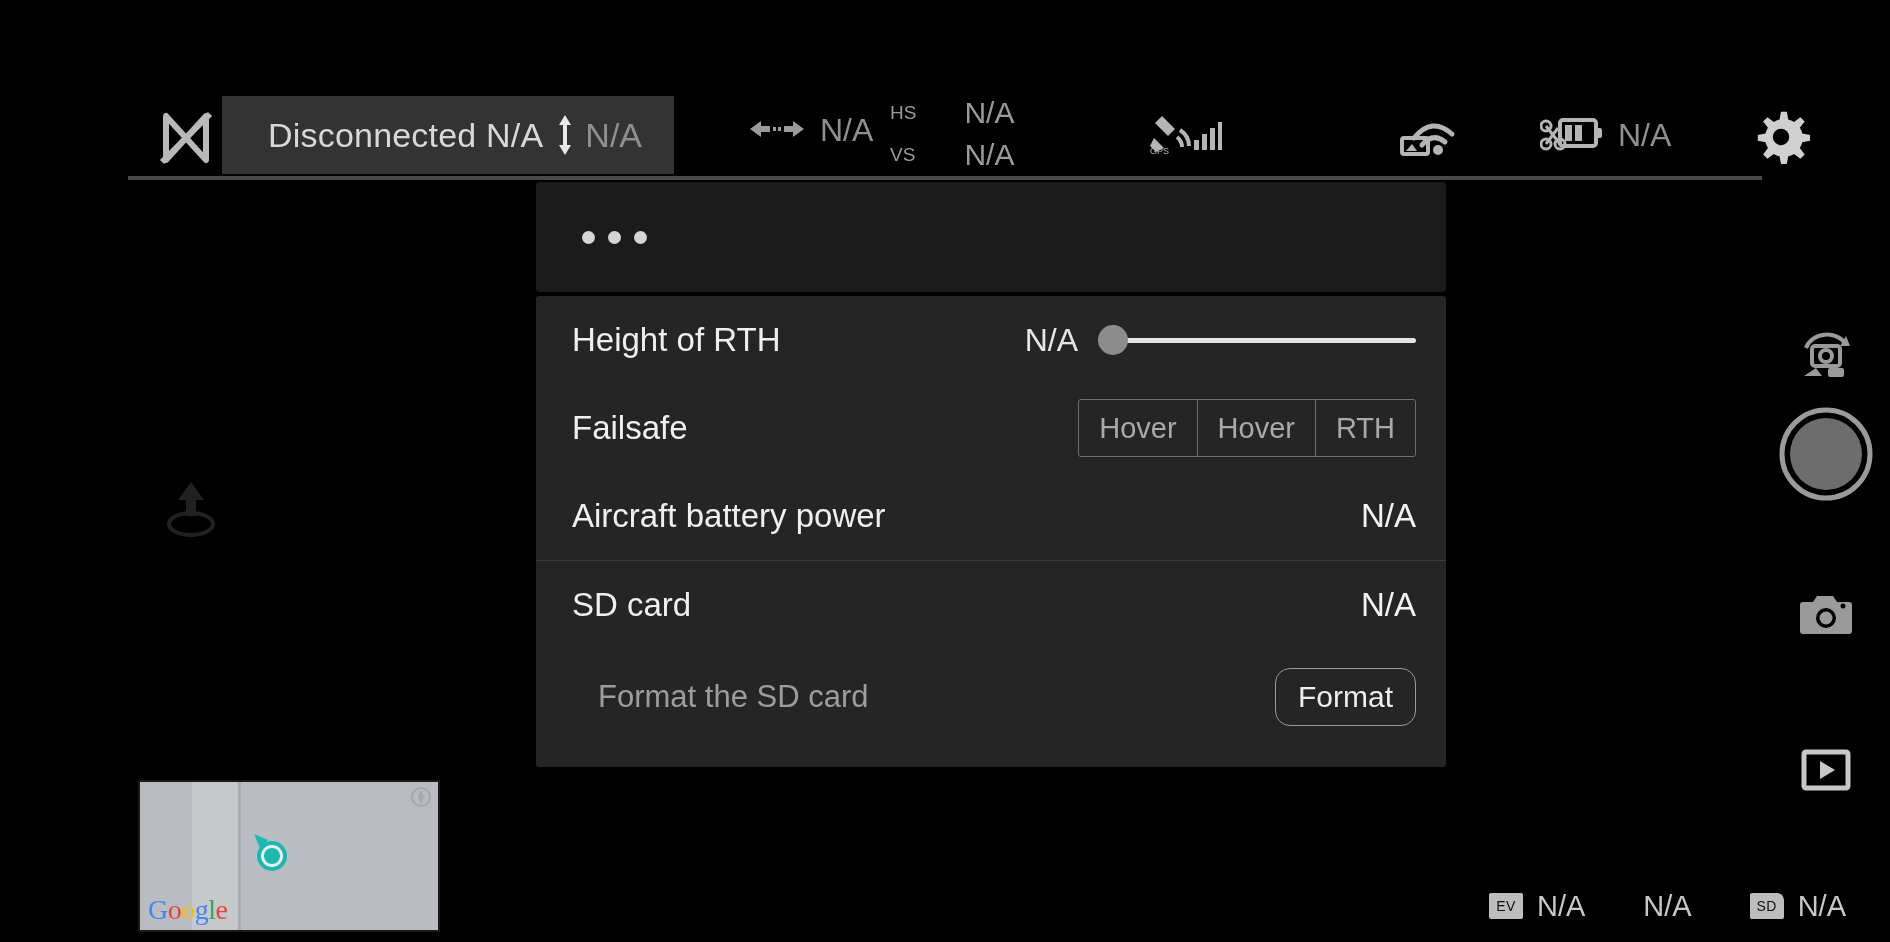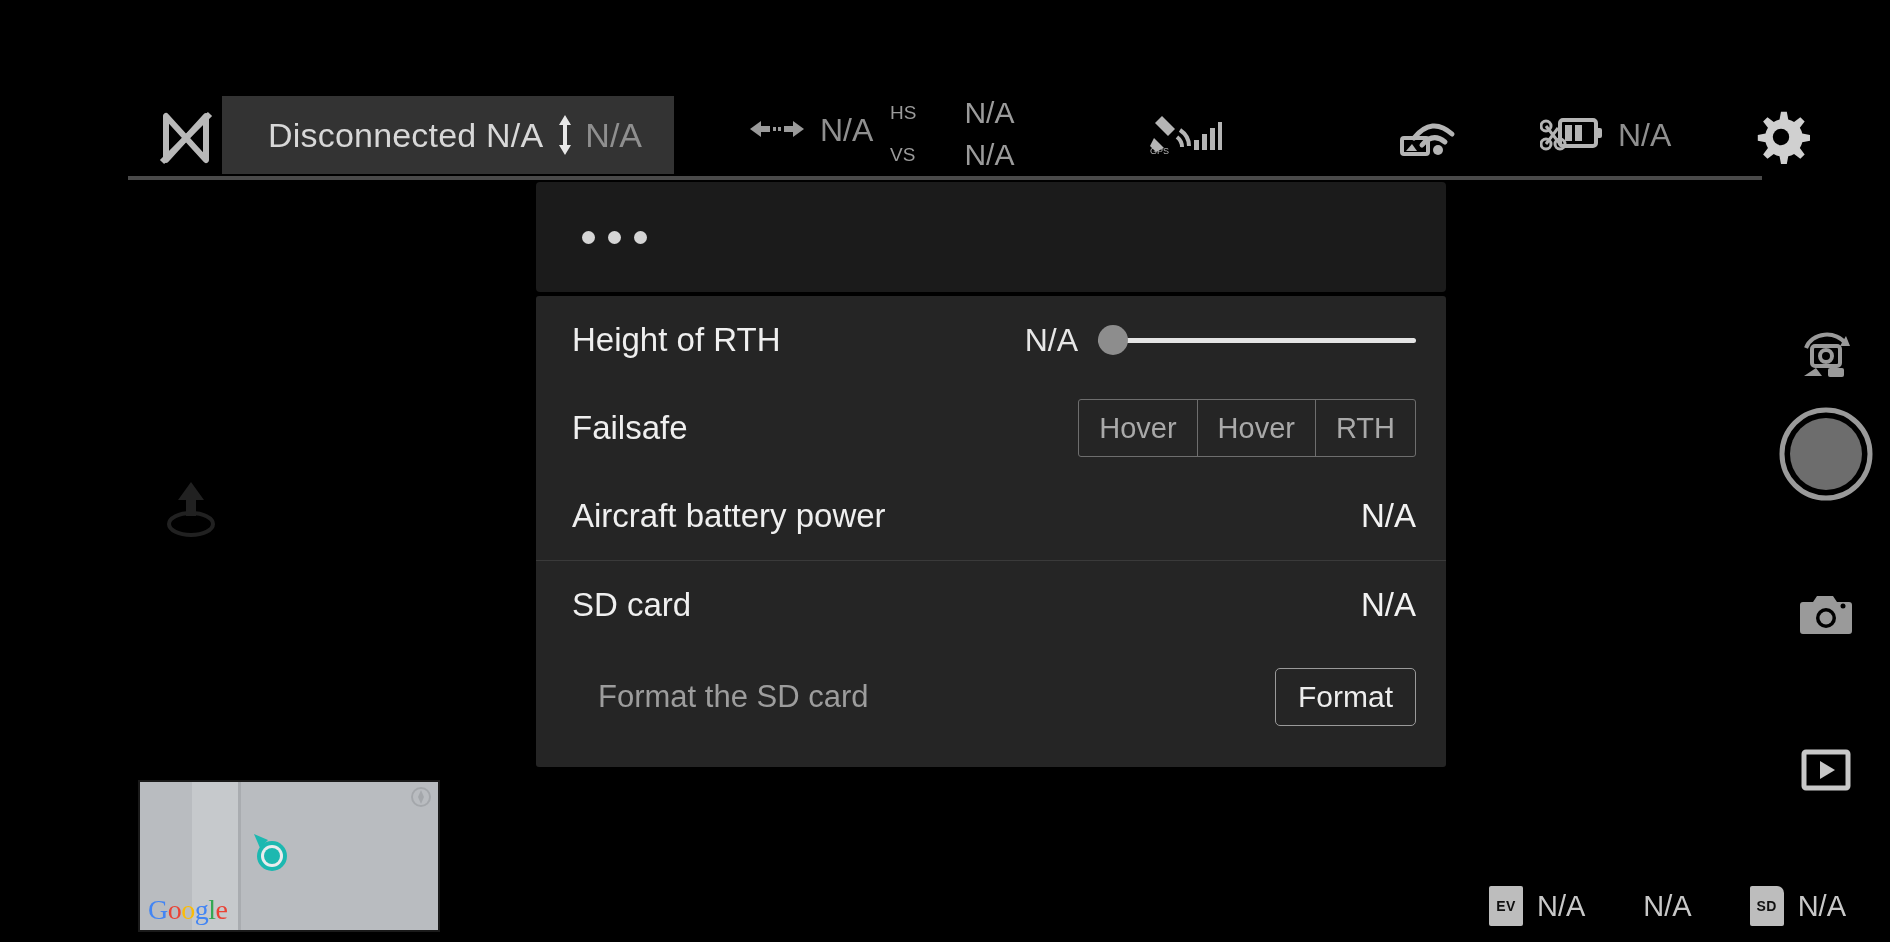--- a/index.html
+++ b/index.html
@@ -245,21 +245,21 @@
     align-items: center;
     justify-content: space-between;
     padding: 0 30px 0 62px;
   }
   .sd-sub .sub-label {
     font-size: 31px;
     color: #9d9d9d;
   }
   .btn-format {
     border: 1px solid #9a9a9a;
-    border-radius: 5px;
+    border-radius: 15px;
     padding: 11px 22px;
     font-size: 30px;
     color: #ededed;
     background: transparent;
     font-family: "Liberation Sans", sans-serif;
   }
   .panel-foot { height: 22px; }
 
   
   #takeoff-icon {
@@ -353,25 +353,25 @@
     align-items: center;
     gap: 14px;
     margin-left: 58px;
   }
   .bb-item .bb-val {
     font-size: 29px;
     color: #c8c8c8;
     white-space: nowrap;
   }
   .bb-badge {
-    width: 34px; height: 40px;
+    width: 34px; height: 26px;
     background: #bdbdbd;
     color: #101010;
     font-size: 14px;
-    font-weight: bold;
+    font-weight: normal;
     display: flex;
     align-items: center;
     justify-content: center;
     border-radius: 2px;
     letter-spacing: .5px;
   }
   .bb-badge.sd { border-radius: 2px 7px 2px 2px; }
 </style>
 </head>
 <body>

